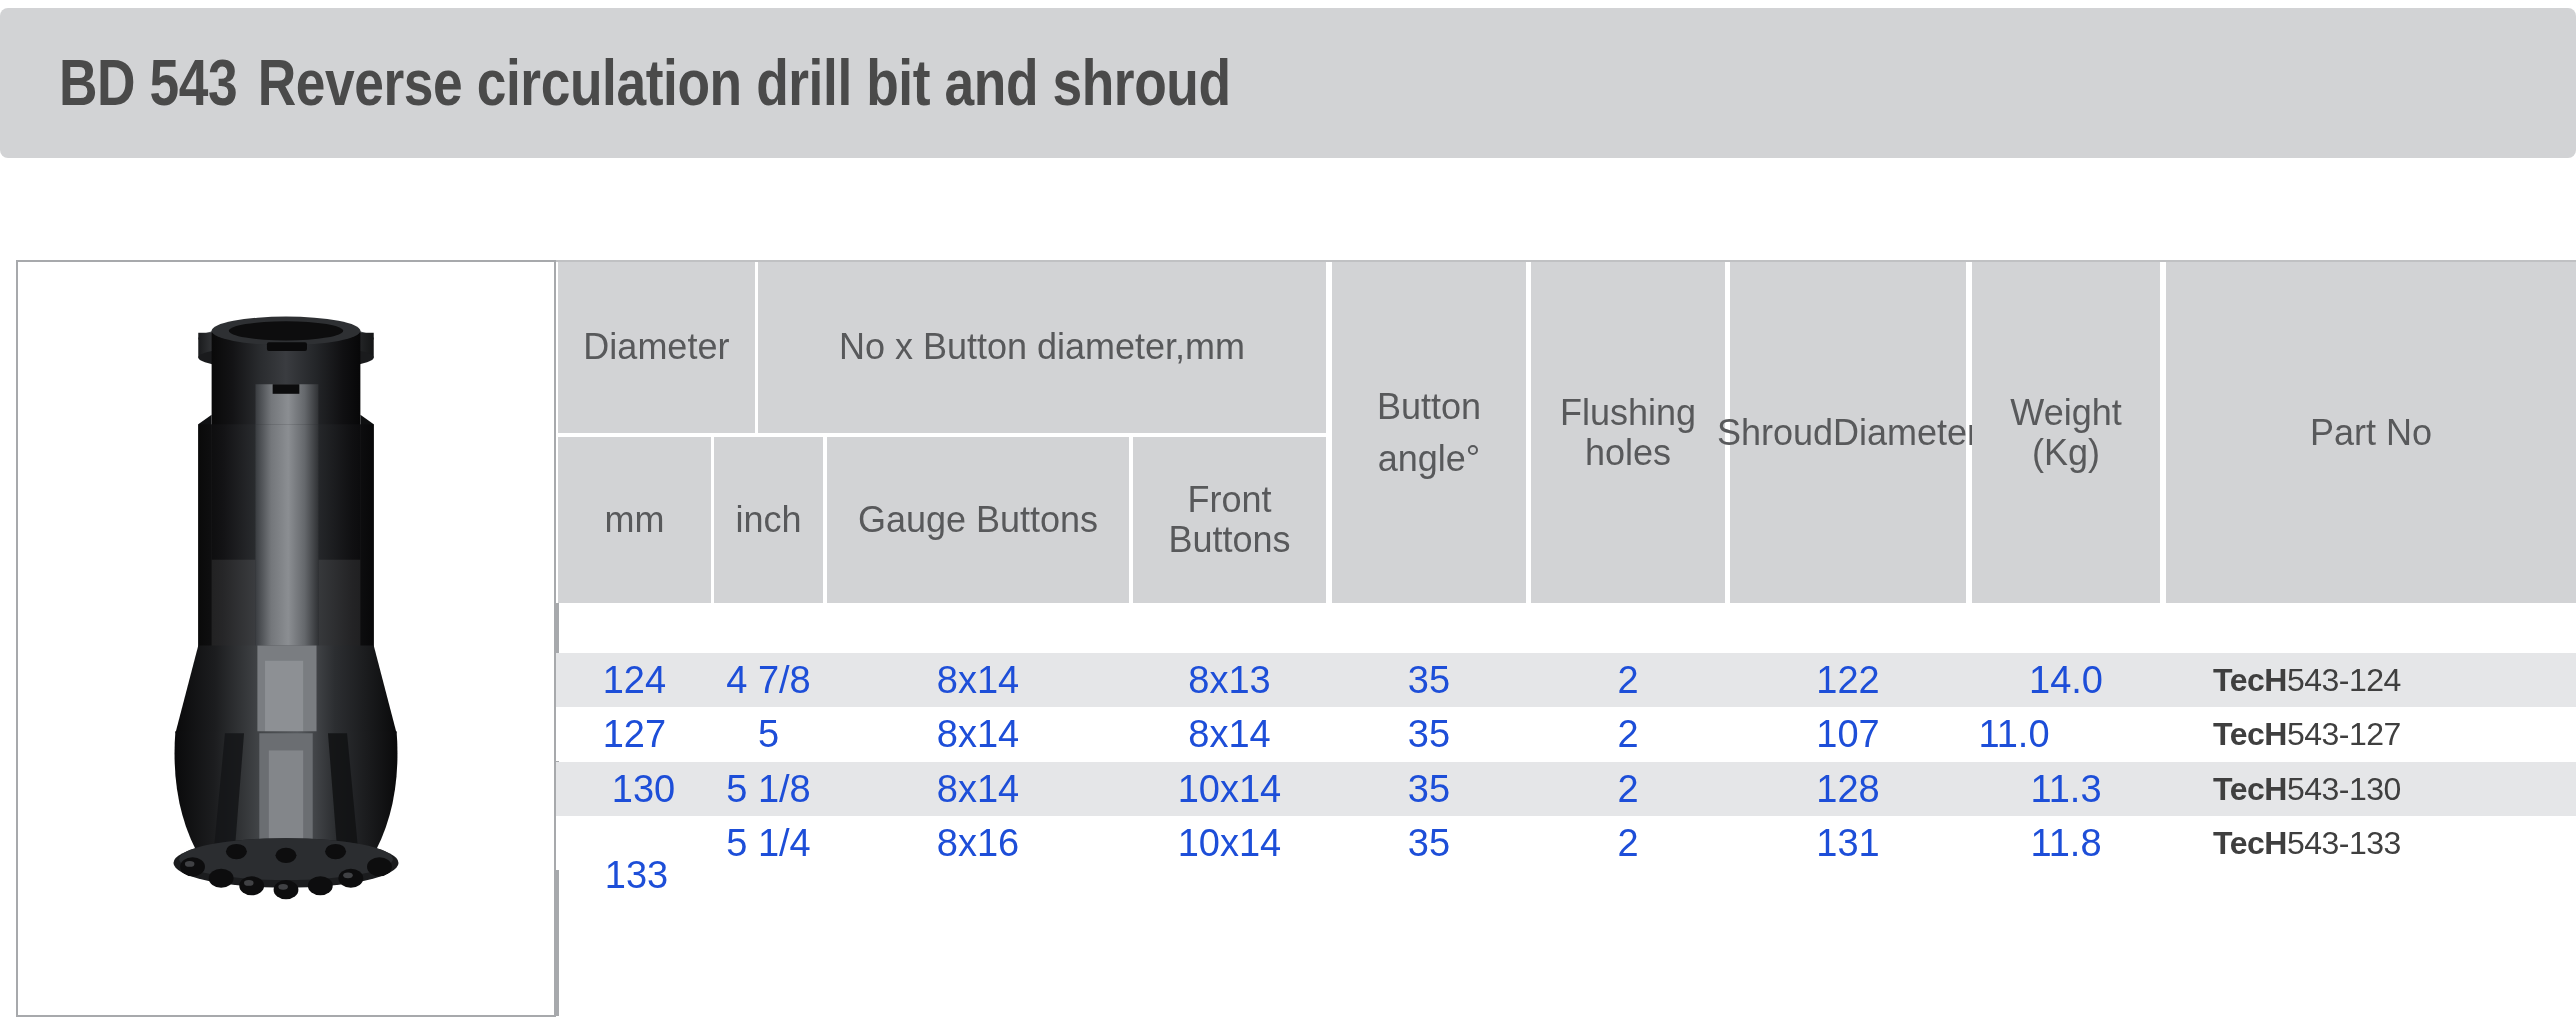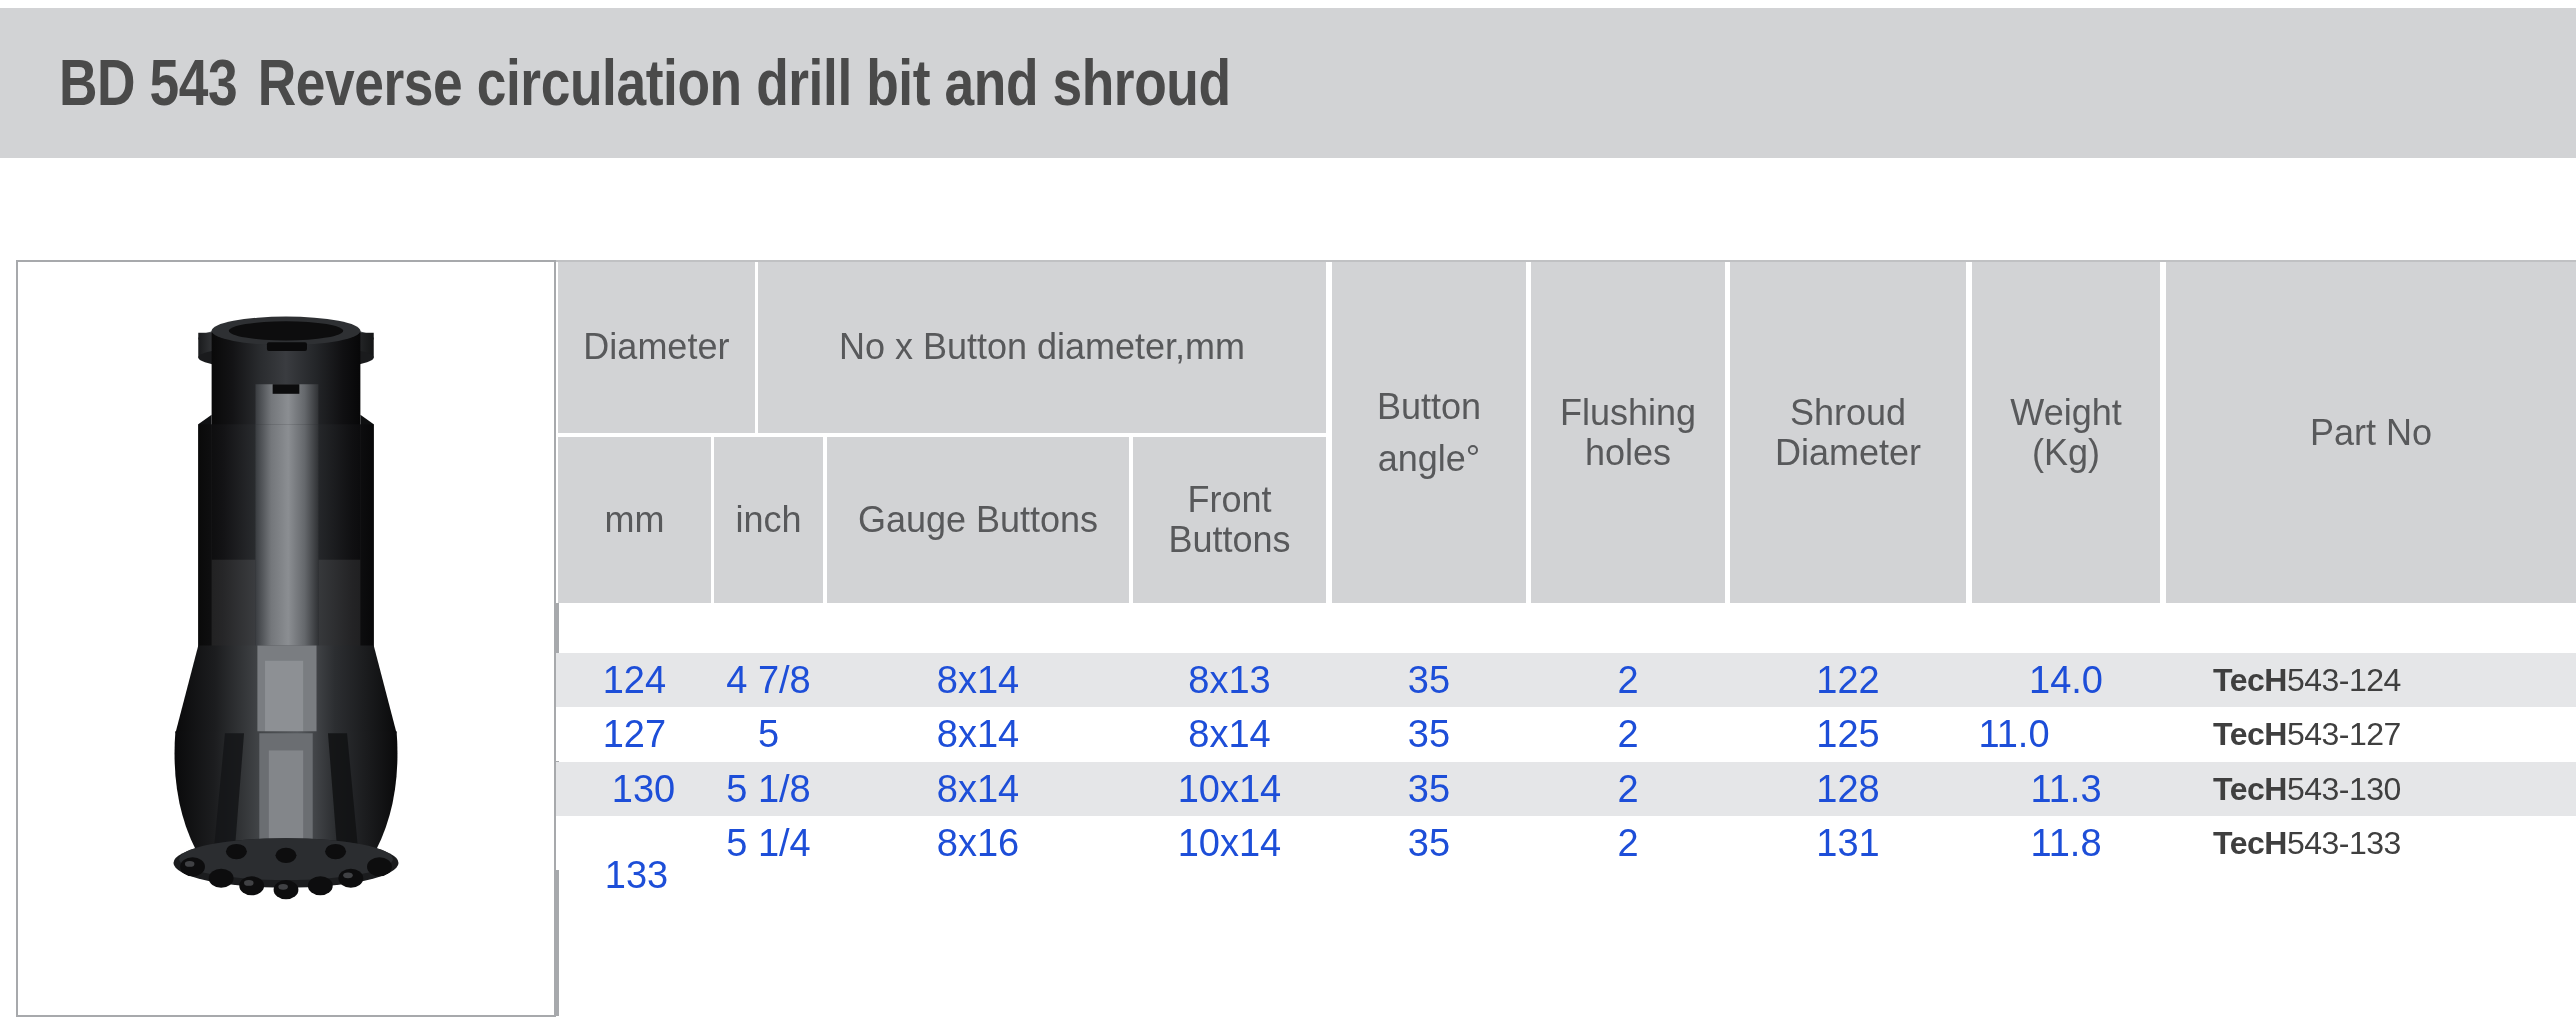--- a/index.html
+++ b/index.html
@@ -19,20 +19,21 @@
   
   .banner {
     position: absolute;
     left: 0;
     top: 7.6px;
     width: 2576px;
     height: 150px;
     background: #d2d3d5;
     display: flex;
     align-items: center;
+    border-radius: 8px;
   }
   .banner-title {
     margin-left: 59px;
     font-size: 65px;
     font-weight: bold;
     color: #4a4a4a;
     letter-spacing: -0.5px;
     transform: scaleX(0.82);
     transform-origin: left center;
     white-space: nowrap;
@@ -308,21 +309,21 @@
       <div class="hcell" style="left:776px; top:0; width:194px; height:342px; flex-direction:column;gap:12px;">
         <span>Button</span>
         <span>angle°</span>
       </div>
 
       <div class="hcell" style="left:975px; top:0; width:194px; height:342px; flex-direction:column;">
         <span>Flushing</span>
         <span>holes</span>
       </div>
 
-      <div class="hcell" style="left:1174px; top:0; width:236px; height:342px; flex-direction:column;">
+      <div class="hcell" style="left:1174px; top:0; width:236px; height:342px; flex-direction:row;">
         <span>Shroud</span>
         <span>Diameter</span>
       </div>
 
       <div class="hcell" style="left:1416px; top:0; width:188px; height:342px; flex-direction:column;">
         <span>Weight</span>
         <span>(Kg)</span>
       </div>
 
       <div class="hcell" style="left:1610px; top:0; width:410px; height:342px;">
@@ -348,21 +349,21 @@
       </div>
     </div>
 
     <div class="row plain" style="top:447px;">
       <div class="cell" style="left:1.9px;    width:153px;">127</div>
       <div class="cell" style="left:158px;  width:109px;">5</div>
       <div class="cell" style="left:271px;  width:302px;">8x14</div>
       <div class="cell" style="left:577px;  width:193px;">8x14</div>
       <div class="cell" style="left:776px;  width:194px;">35</div>
       <div class="cell" style="left:975px; width:194px;">2</div>
-      <div class="cell" style="left:1174px; width:236px;">125</div>
+      <div class="cell" style="left:1174px; width:236px;">107</div>
       <div class="cell" style="left:1364px; width:188px;">11.0</div>
       <div class="cell partno" style="left:1657px; width:382px;">
         <span class="pfx">TecH</span>
           <span class="num">543-127</span>
       </div>
     </div>
 
     <div class="row shaded" style="top:502px;">
       <div class="cell" style="left:11px;    width:153px;">130</div>
       <div class="cell" style="left:158px;  width:109px;">5 1/8</div>

